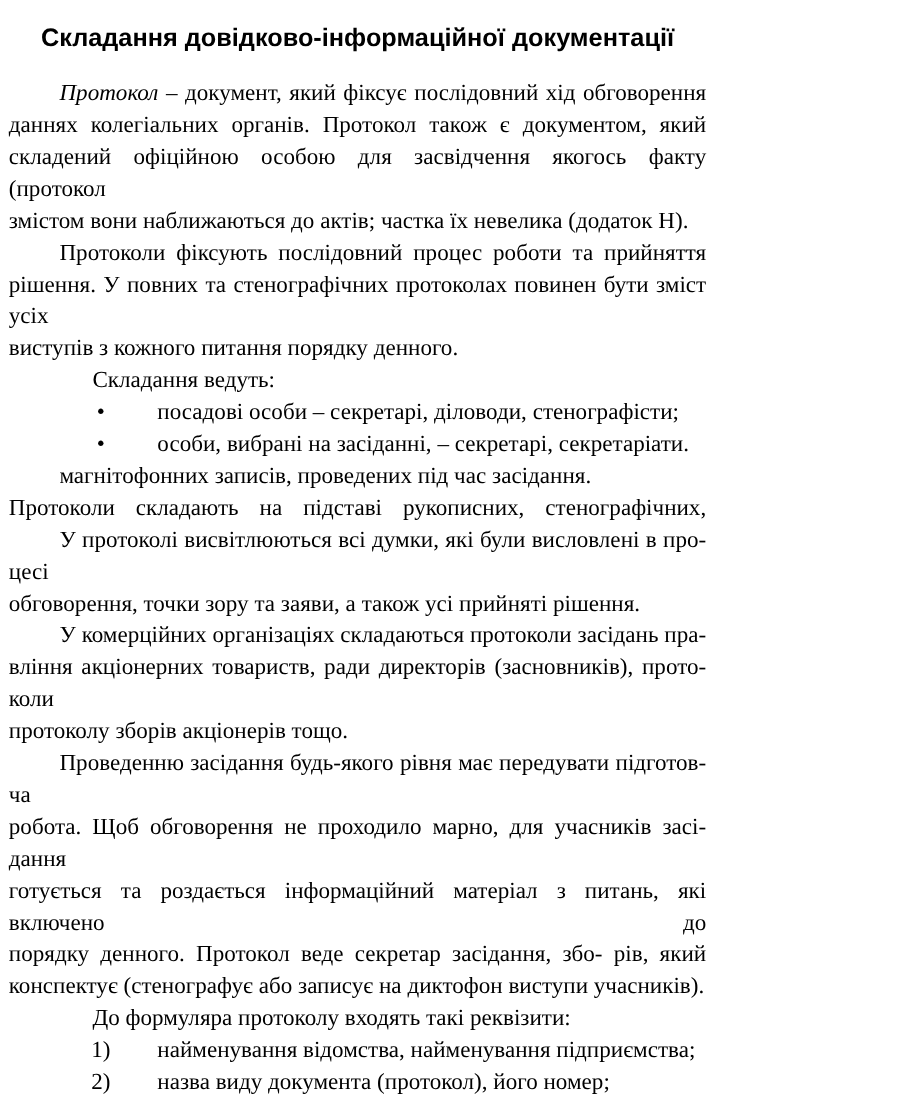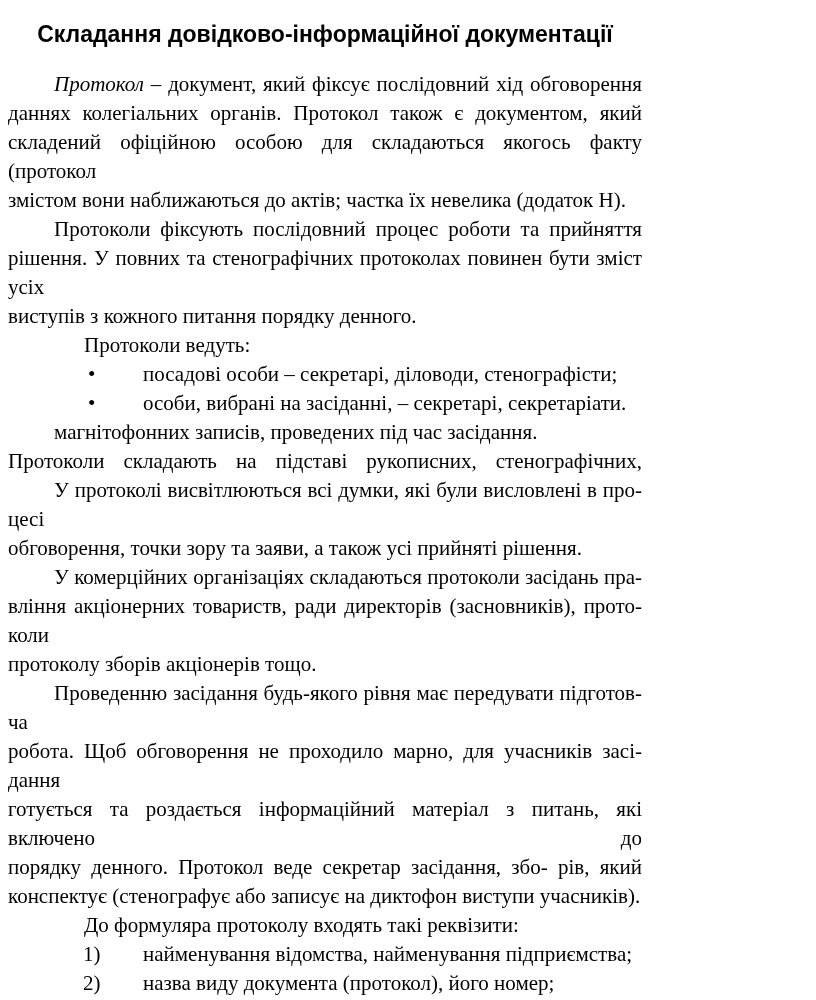--- a/index.html
+++ b/index.html
@@ -37,30 +37,30 @@
 </style>
 </head>
 <body>
 
 <div class="page">
   <h1 class="title">Складання довідково-інформаційної документації</h1>
   <div id="content">
       <div class="block para ind-normal">
         <div class="line jl"><em class="lead">Протокол</em> – документ, який фіксує послідовний хід обговорення</div>
         <div class="line jl">даннях колегіальних органів. Протокол також є документом, який</div>
-        <div class="line jl">складений офіційною особою для складаються якогось факту (протокол</div>
+        <div class="line jl">складений офіційною особою для засвідчення якогось факту (протокол</div>
         <div class="line">змістом вони наближаються до актів; частка їх невелика (додаток Н).</div>
       </div>
       <div class="block para ind-normal">
         <div class="line jl">Протоколи фіксують послідовний процес роботи та прийняття</div>
         <div class="line jl">рішення. У повних та стенографічних протоколах повинен бути зміст усіх</div>
         <div class="line">виступів з кожного питання порядку денного.</div>
       </div>
       <div class="block para ind-large">
-        <div class="line">Протоколи ведуть:</div>
+        <div class="line">Складання ведуть:</div>
       </div>
       <div class="block bullets">
         <div class="li"><span class="marker">•</span><span class="li-text"><div>посадові особи – секретарі, діловоди, стенографісти;</div></span></div>
         <div class="li"><span class="marker">•</span><span class="li-text"><div>особи, вибрані на засіданні, – секретарі, секретаріати.</div></span></div>
       </div>
       <div class="block para ind-normal">
         <div class="line">магнітофонних записів, проведених під час засідання.</div>
         <div class="line jl">Протоколи складають на підставі рукописних, стенографічних,</div>
       </div>
       <div class="block para ind-normal">

